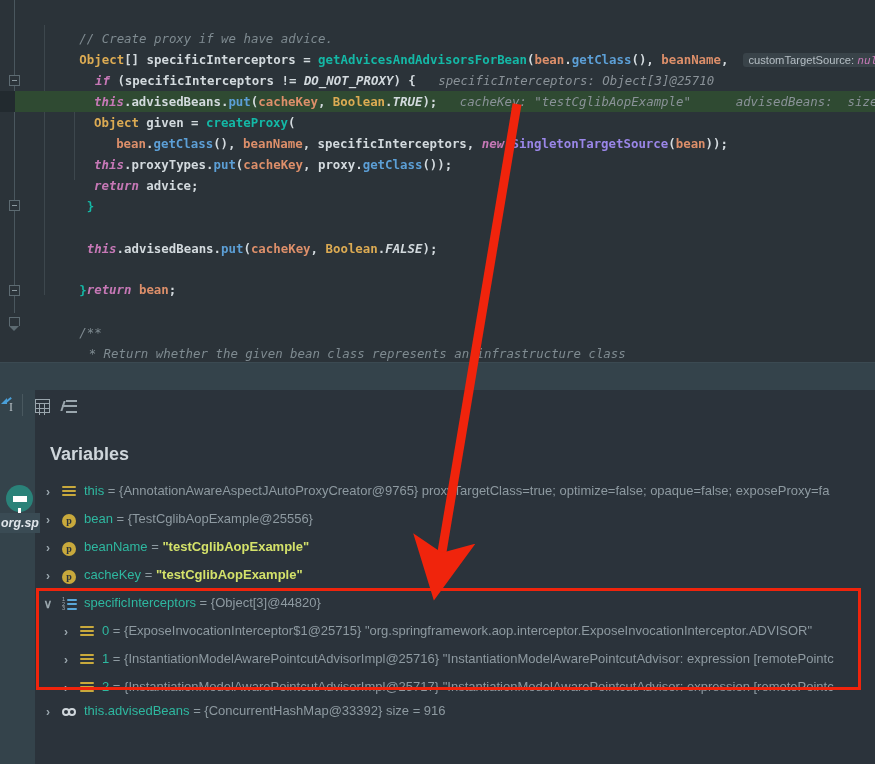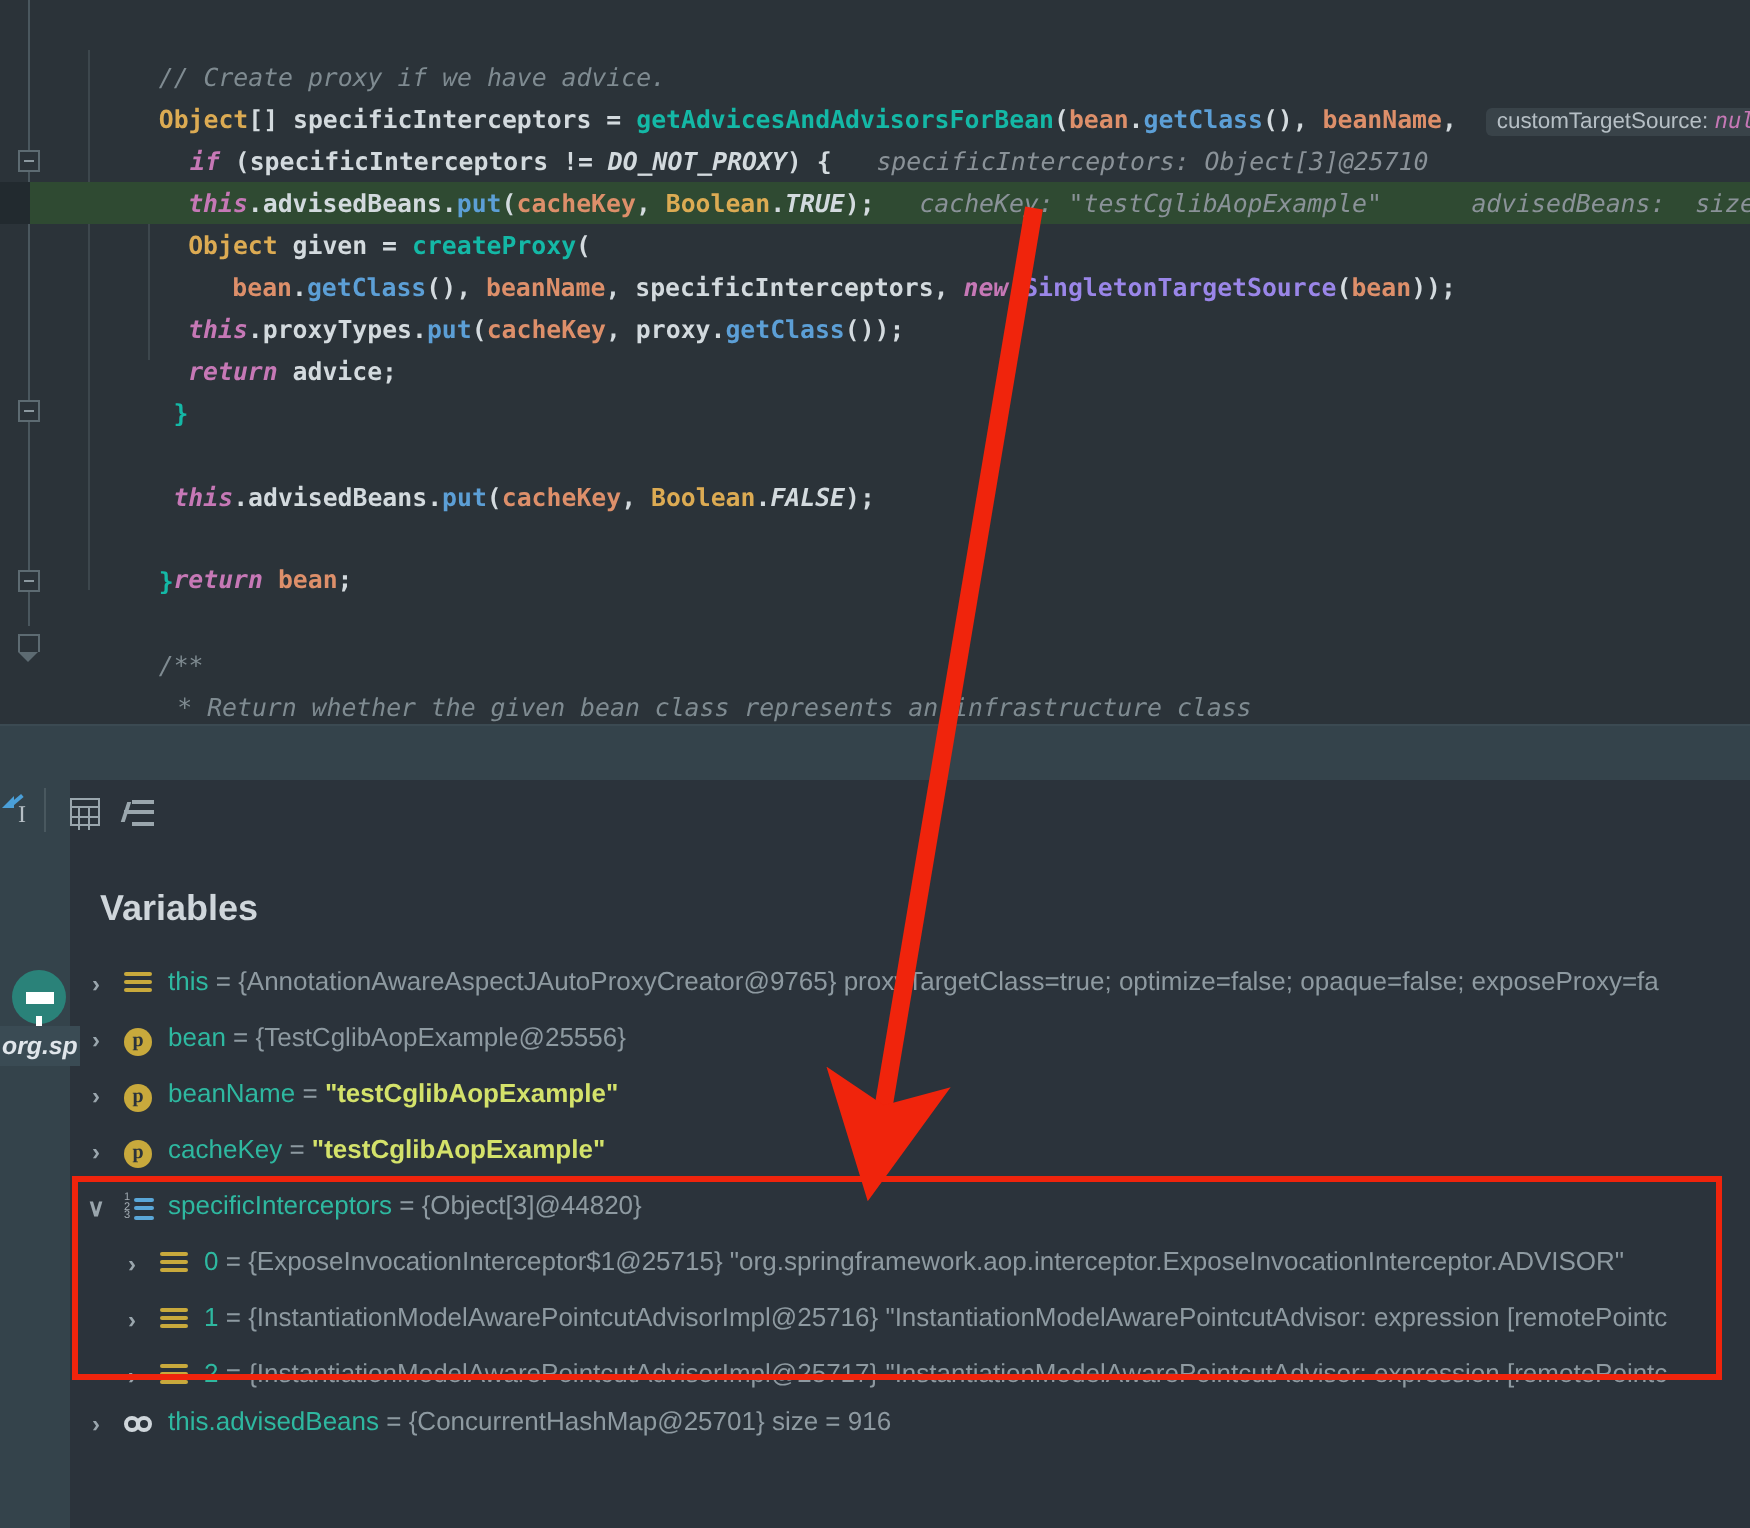--- a/index.html
+++ b/index.html
@@ -376,21 +376,21 @@
           <div style="position: absolute; left: 102px; top: 4px; white-space: nowrap;"><span class="vname">2</span><span class="veq"> = </span><span class="vval">{InstantiationModelAwarePointcutAdvisorImpl@25717} "InstantiationModelAwarePointcutAdvisor: expression [remotePointc</span></div>
         </div>
         <div class="vrow" style="top: 309px;">
           <div class="chev" style="left: 42px;">›</div>
           <div class="vicon" style="left: 62px;">
             <div class="ic-map">
               <span class="o1"></span>
               <span class="o2"></span>
             </div>
           </div>
-          <div style="position: absolute; left: 84px; top: 4px; white-space: nowrap;"><span class="vname">this.advisedBeans</span><span class="veq"> = </span><span class="vval">{ConcurrentHashMap@25701}</span><span class="vextra">  size = 916</span></div>
+          <div style="position: absolute; left: 84px; top: 4px; white-space: nowrap;"><span class="vname">this.advisedBeans</span><span class="veq"> = </span><span class="vval">{ConcurrentHashMap@33392}</span><span class="vextra">  size = 916</span></div>
         </div>
       </div>
   </div>
 
   <div class="redbox"></div>
 
   <svg class="arrow-svg" viewBox="0 0 875 764" xmlns="http://www.w3.org/2000/svg">
     <defs>
       <marker id="ah" markerWidth="7" markerHeight="7" refX="2.2" refY="3.5" orient="auto" markerUnits="strokeWidth">
         <path d="M0,0 L7,3.5 L0,7 L1.6,3.5 z" fill="#f0240c"></path>

